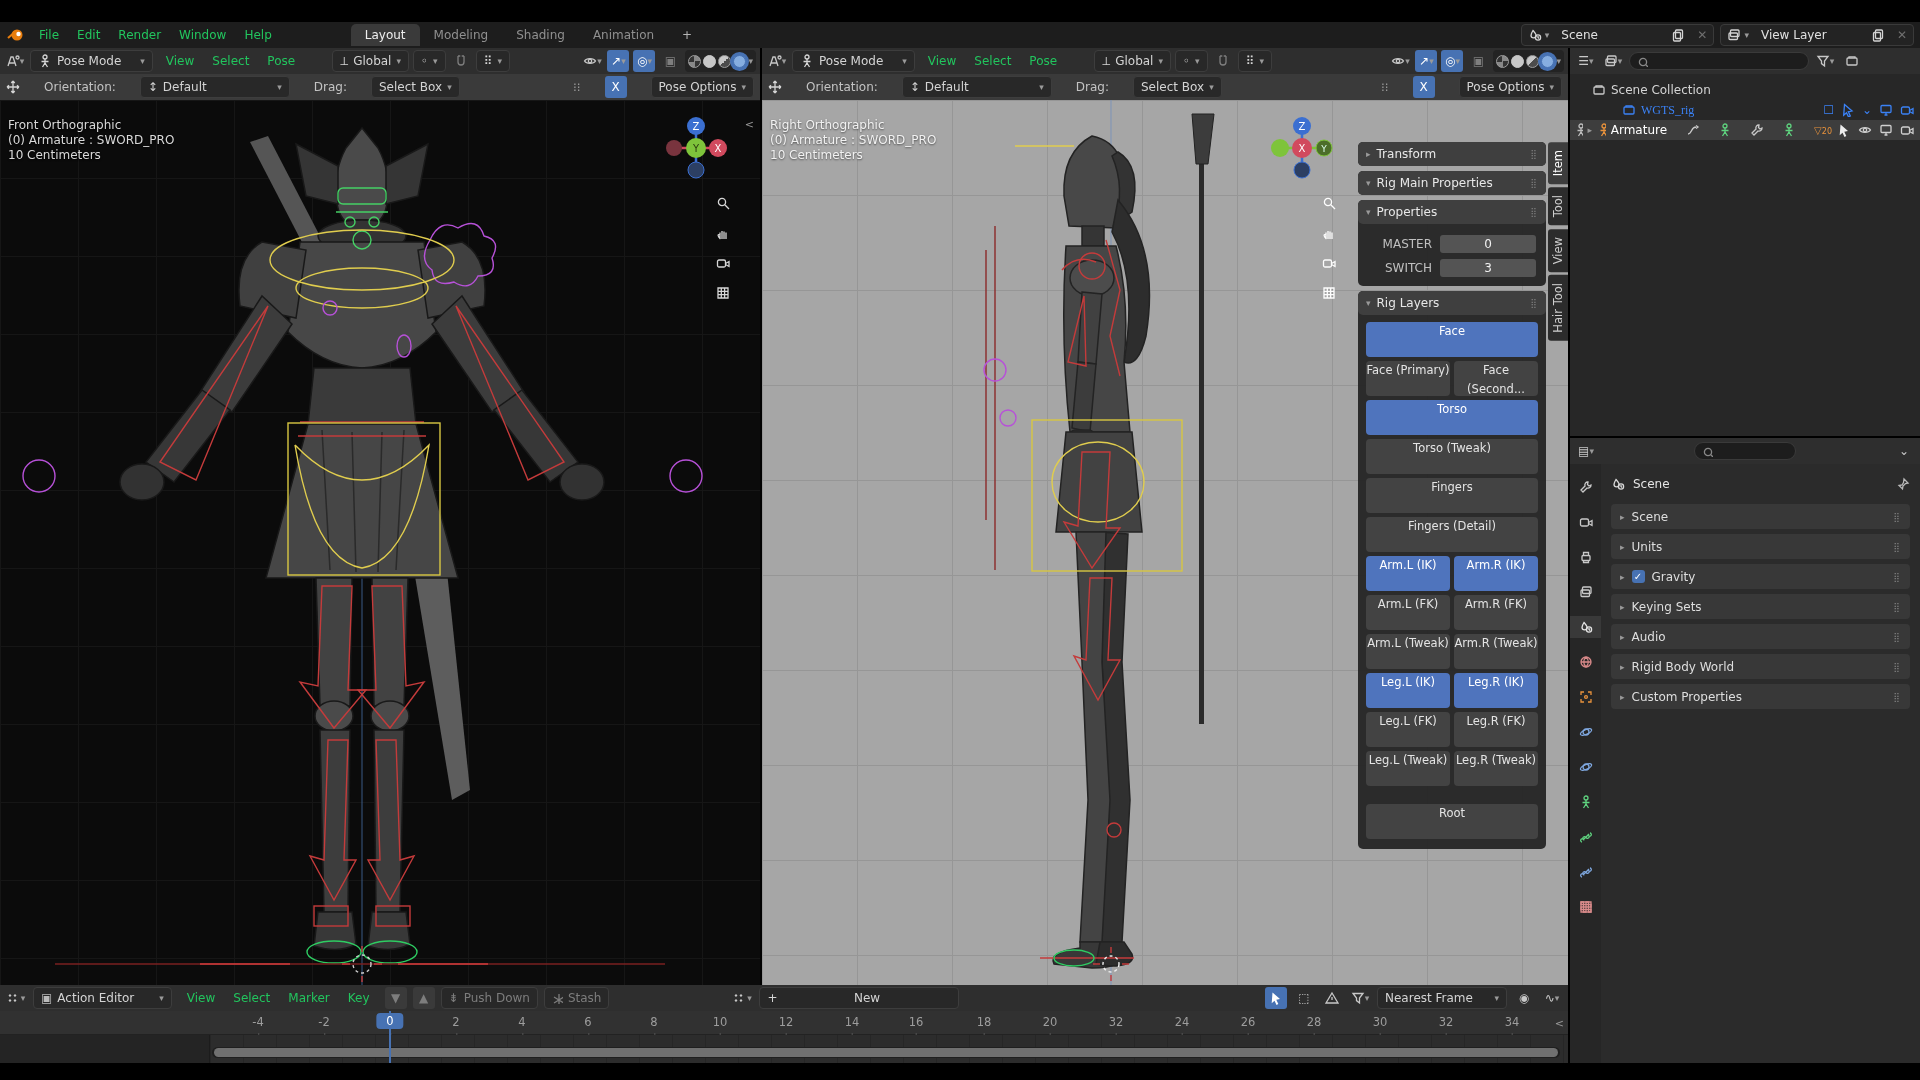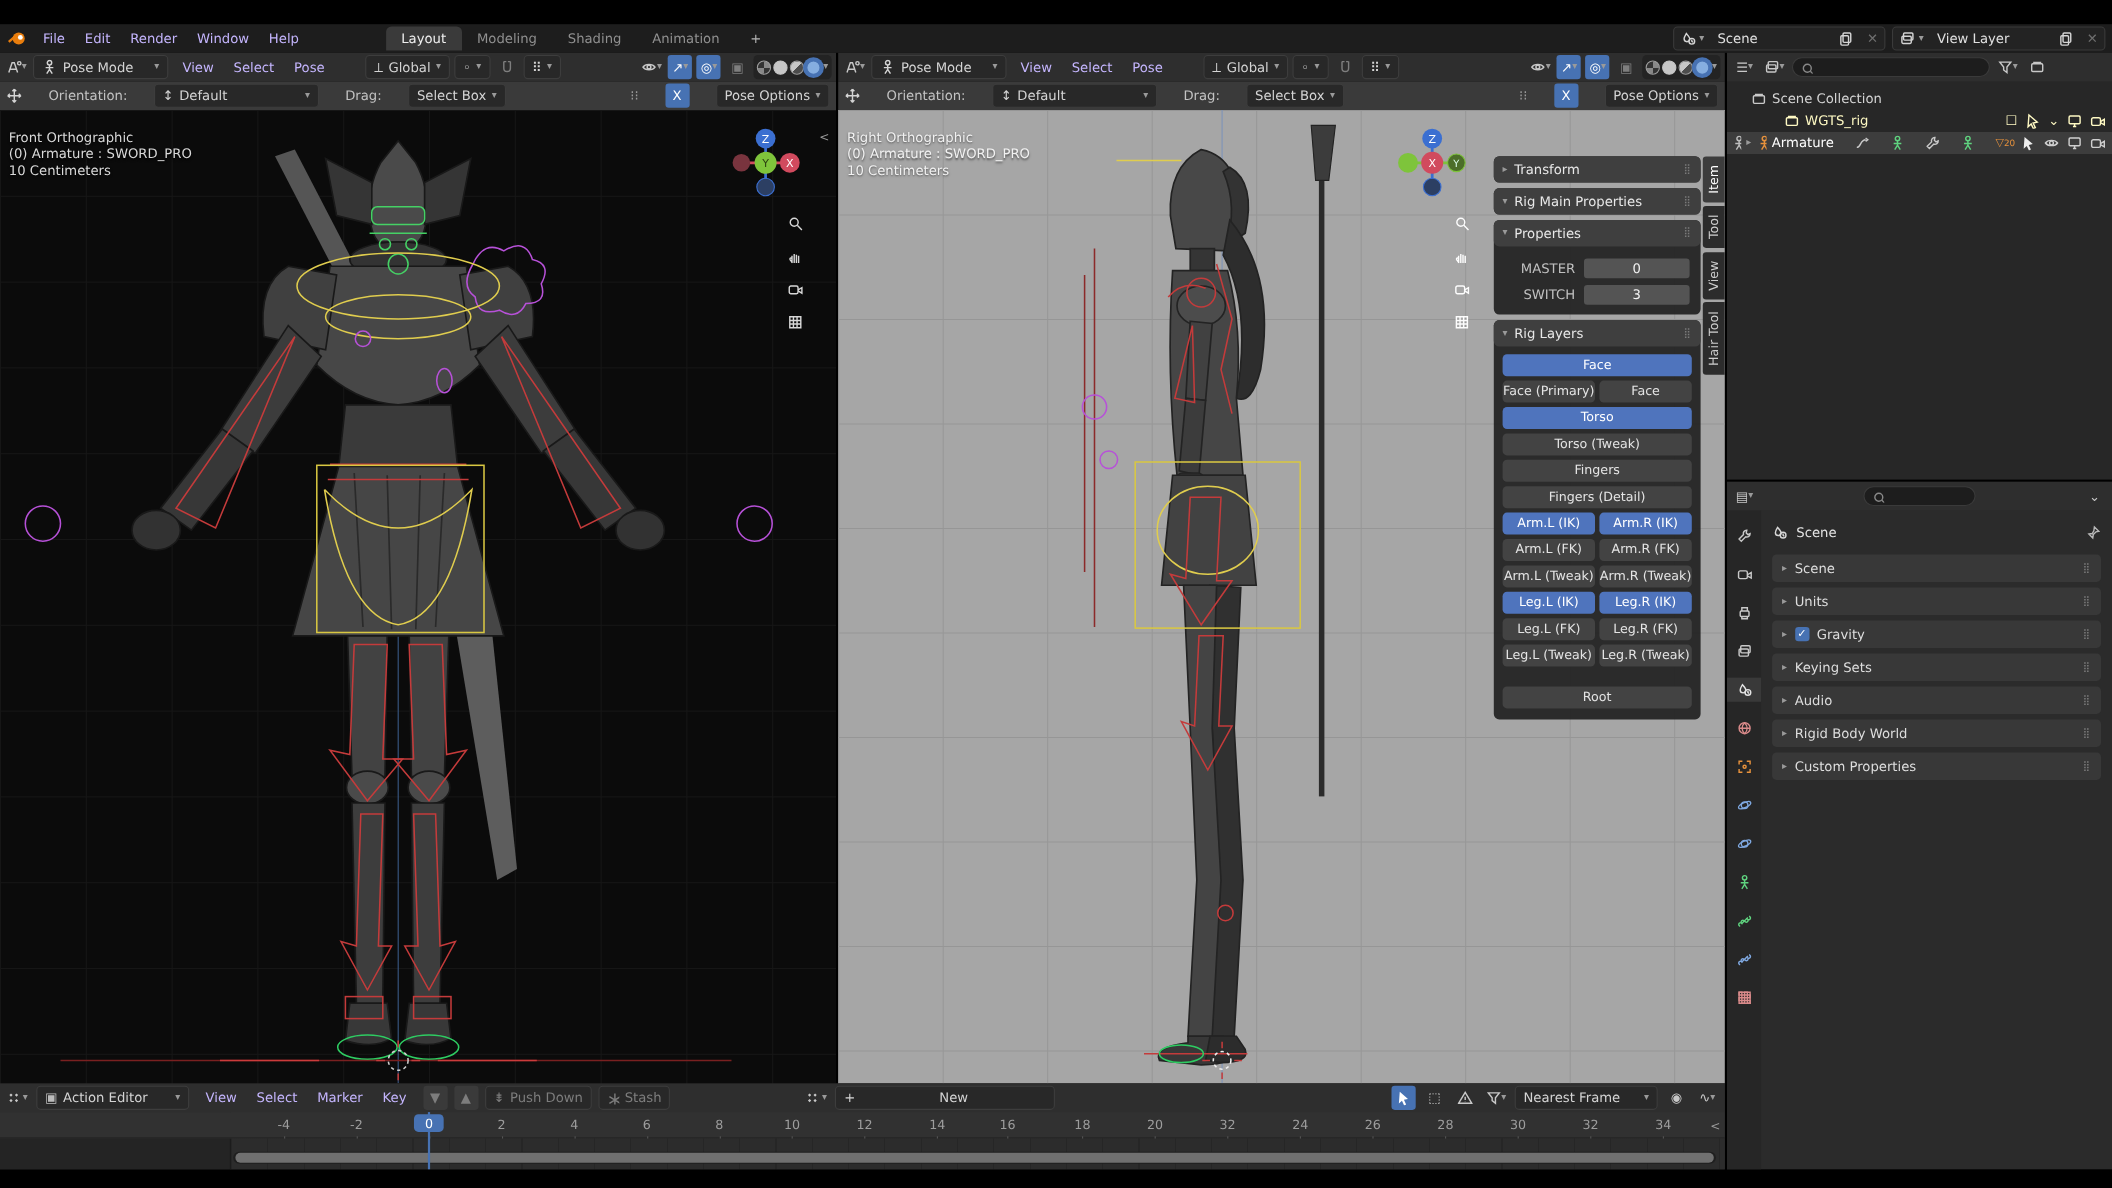--- a/index.html
+++ b/index.html
@@ -9,21 +9,21 @@
 
   
   .pill { display:inline-flex; align-items:center; gap:5px; background:#282828; border:1px solid #3d3d3d;
           border-radius:4px; padding:0 7px; height:22px; white-space:nowrap; }
   .chev { color:#9a9a9a; font-size:9px; }
   .ibtn { display:inline-flex; align-items:center; justify-content:center; width:22px; height:22px;
           border-radius:3px; color:#c8c8c8; }
   .ibtn.on { background:#4772b3; color:#fff; }
   .icon { width:14px; height:14px; stroke:currentColor; fill:none; stroke-width:1.3; }
   .icon.fill { fill:currentColor; stroke:none; }
-  .menu { padding:0 9px; color:#c4b5fd; cursor:default; }
+  .menu { padding:0 9px; color:#22c55e; cursor:default; }
 
   
   .topbar { position:absolute; left:0; top:22px; width:1920px; height:26px; background:#1d1d1d;
             display:flex; align-items:center; }
   .logo { width:30px; display:flex; justify-content:center; }
   .wstabs { display:flex; margin-left:70px; }
   .wstab { padding:4px 14px; color:#909090; border-radius:5px 5px 0 0; }
   .wstab.active { background:#3a3a3a; color:#efefef; }
   .wstab.add { color:#b5b5b5; }
   .topbar .spacer { flex:1; }
@@ -65,38 +65,38 @@
   
   .npanel { position:absolute; right:22px; top:42px; width:188px; }
   .npanel .panel { background:rgba(35,35,35,.94); border-radius:5px; margin-bottom:5px; padding-bottom:6px; }
   .npanel .phead { display:flex; align-items:center; gap:6px; height:24px; padding:0 8px; background:#3f3f3f;
                    border-radius:5px; color:#e8e8e8; }
   .npanel .grip { margin-left:auto; color:#7a7a7a; font-size:9px; letter-spacing:1px; }
   .prow { display:flex; align-items:center; gap:8px; padding:3px 10px 3px 0; }
   .prow .plabel { width:74px; text-align:right; color:#c0c0c0; }
   .prow .pval { flex:1; background:#545454; border-radius:3px; text-align:center; color:#f1f1f1; height:18px; line-height:18px; }
   .riggrid { display:grid; grid-template-columns:1fr 1fr; gap:4px; padding:7px 8px 2px; }
-  .rigbtn { grid-column:span 1; background:#434343; border-radius:4px; height:20px; line-height:19px;
+  .rigbtn { grid-column:span 1; background:#434343; border-radius:4px; height:35px; line-height:19px;
             text-align:center; color:#e4e4e4; overflow:hidden; font-size:11.5px; }
   .rigbtn.wide { grid-column:span 2; }
   .rigbtn.active { background:#4f74bd; color:#fff; }
   .rootwrap { padding:16px 8px 4px; }
   .ntabs { position:absolute; right:0; top:42px; width:20px; display:flex; flex-direction:column; gap:3px; }
   .ntab { writing-mode:vertical-rl; transform:rotate(180deg); background:#2c2c2c; color:#cdcdcd;
           border-radius:0 3px 3px 0; padding:8px 3px; text-align:center; font-size:11.5px; }
   .ntab.active { background:#3d3d3d; color:#fff; }
 
   
   .outliner { position:absolute; left:1570px; top:48px; width:350px; height:388px; background:#272727; }
   .ed-head { height:26px; background:#2e2e2e; display:flex; align-items:center; gap:5px; padding:0 5px; }
   .search { flex:1; max-width:180px; background:#1d1d1d; border:1px solid #3a3a3a; border-radius:10px;
             height:18px; display:flex; align-items:center; padding:0 7px; color:#888; gap:5px; }
   .orow { display:flex; align-items:center; height:20px; gap:5px; padding-right:6px; }
   .orow .rgt { margin-left:auto; display:flex; gap:7px; align-items:center; color:#cfcfcf; }
-  .orow.dim, .orow.dim .rgt { color:#fef9c3; }
+  .orow.dim, .orow.dim .rgt { color:#3b82f6;font-family:Liberation Serif, serif; }
   .orow.sel { background:#3d3d3d; }
   .oicon { width:14px; height:14px; }
 
   .props { position:absolute; left:1570px; top:438px; width:350px; height:625px; background:#2b2b2b; }
   .props .ed-head { background:#2e2e2e; }
   .ptabs { position:absolute; left:0; top:26px; bottom:0; width:31px; background:#262626;
            display:flex; flex-direction:column; align-items:center; padding-top:12px; gap:13px; }
   .ptab { width:31px; height:22px; display:flex; align-items:center; justify-content:center; }
   .ptab.active { background:#393939; }
   .pbody { position:absolute; left:31px; top:26px; right:0; bottom:0; padding:8px 10px; }

